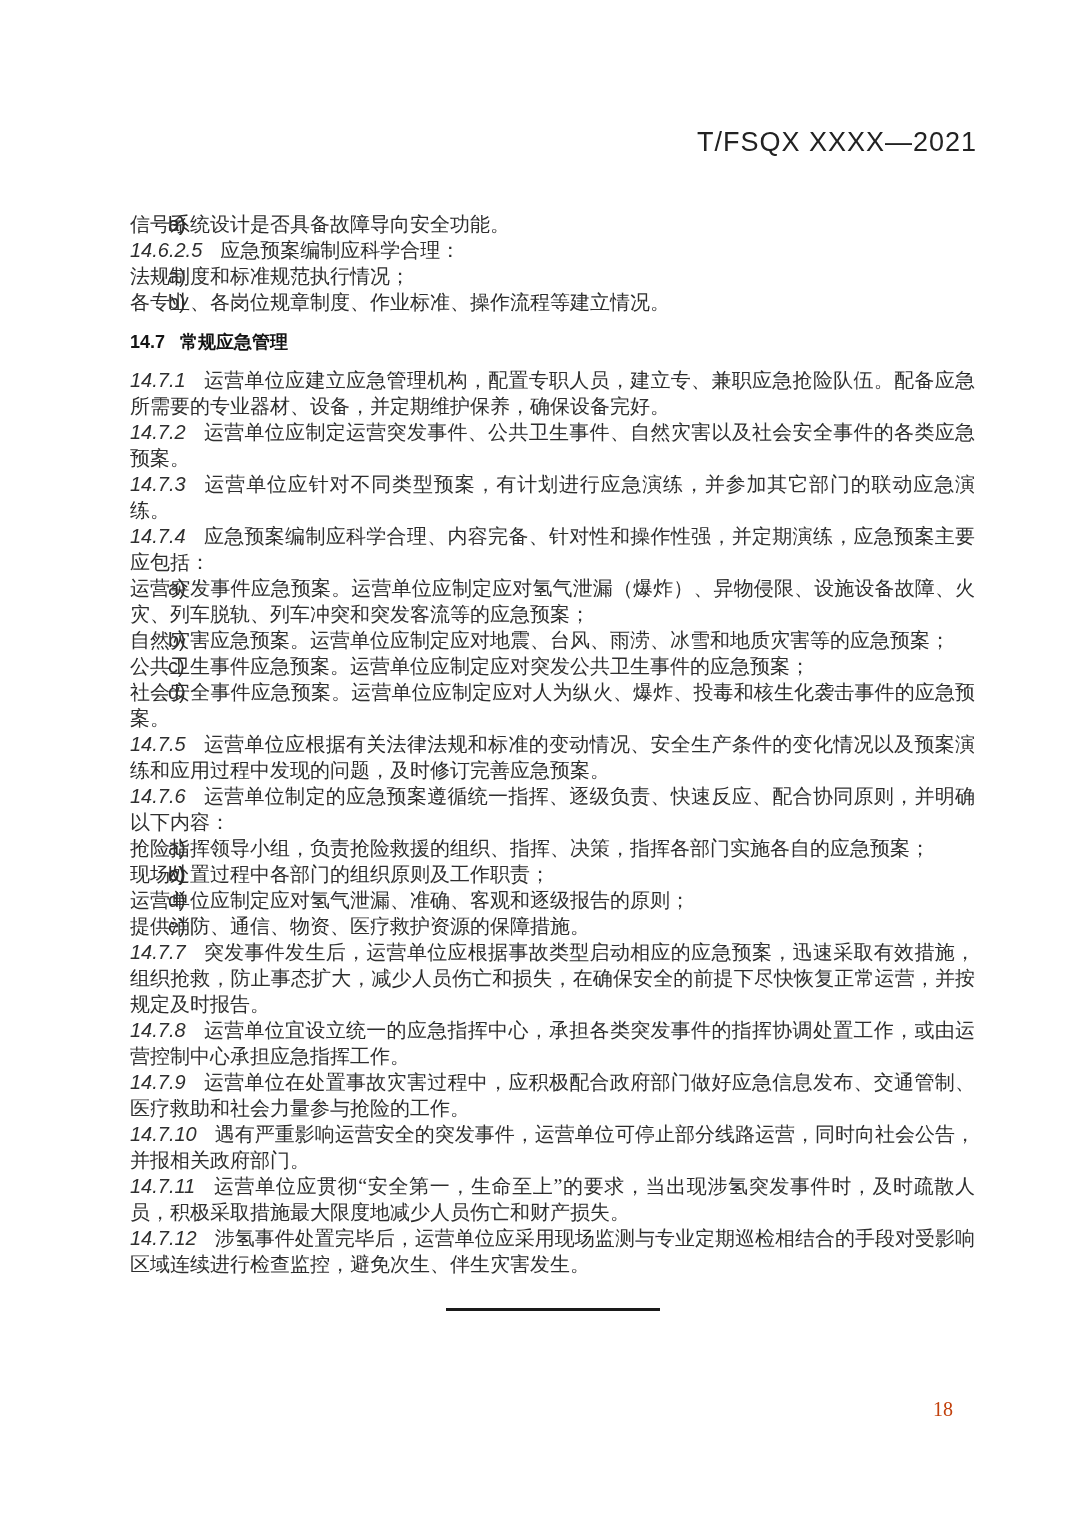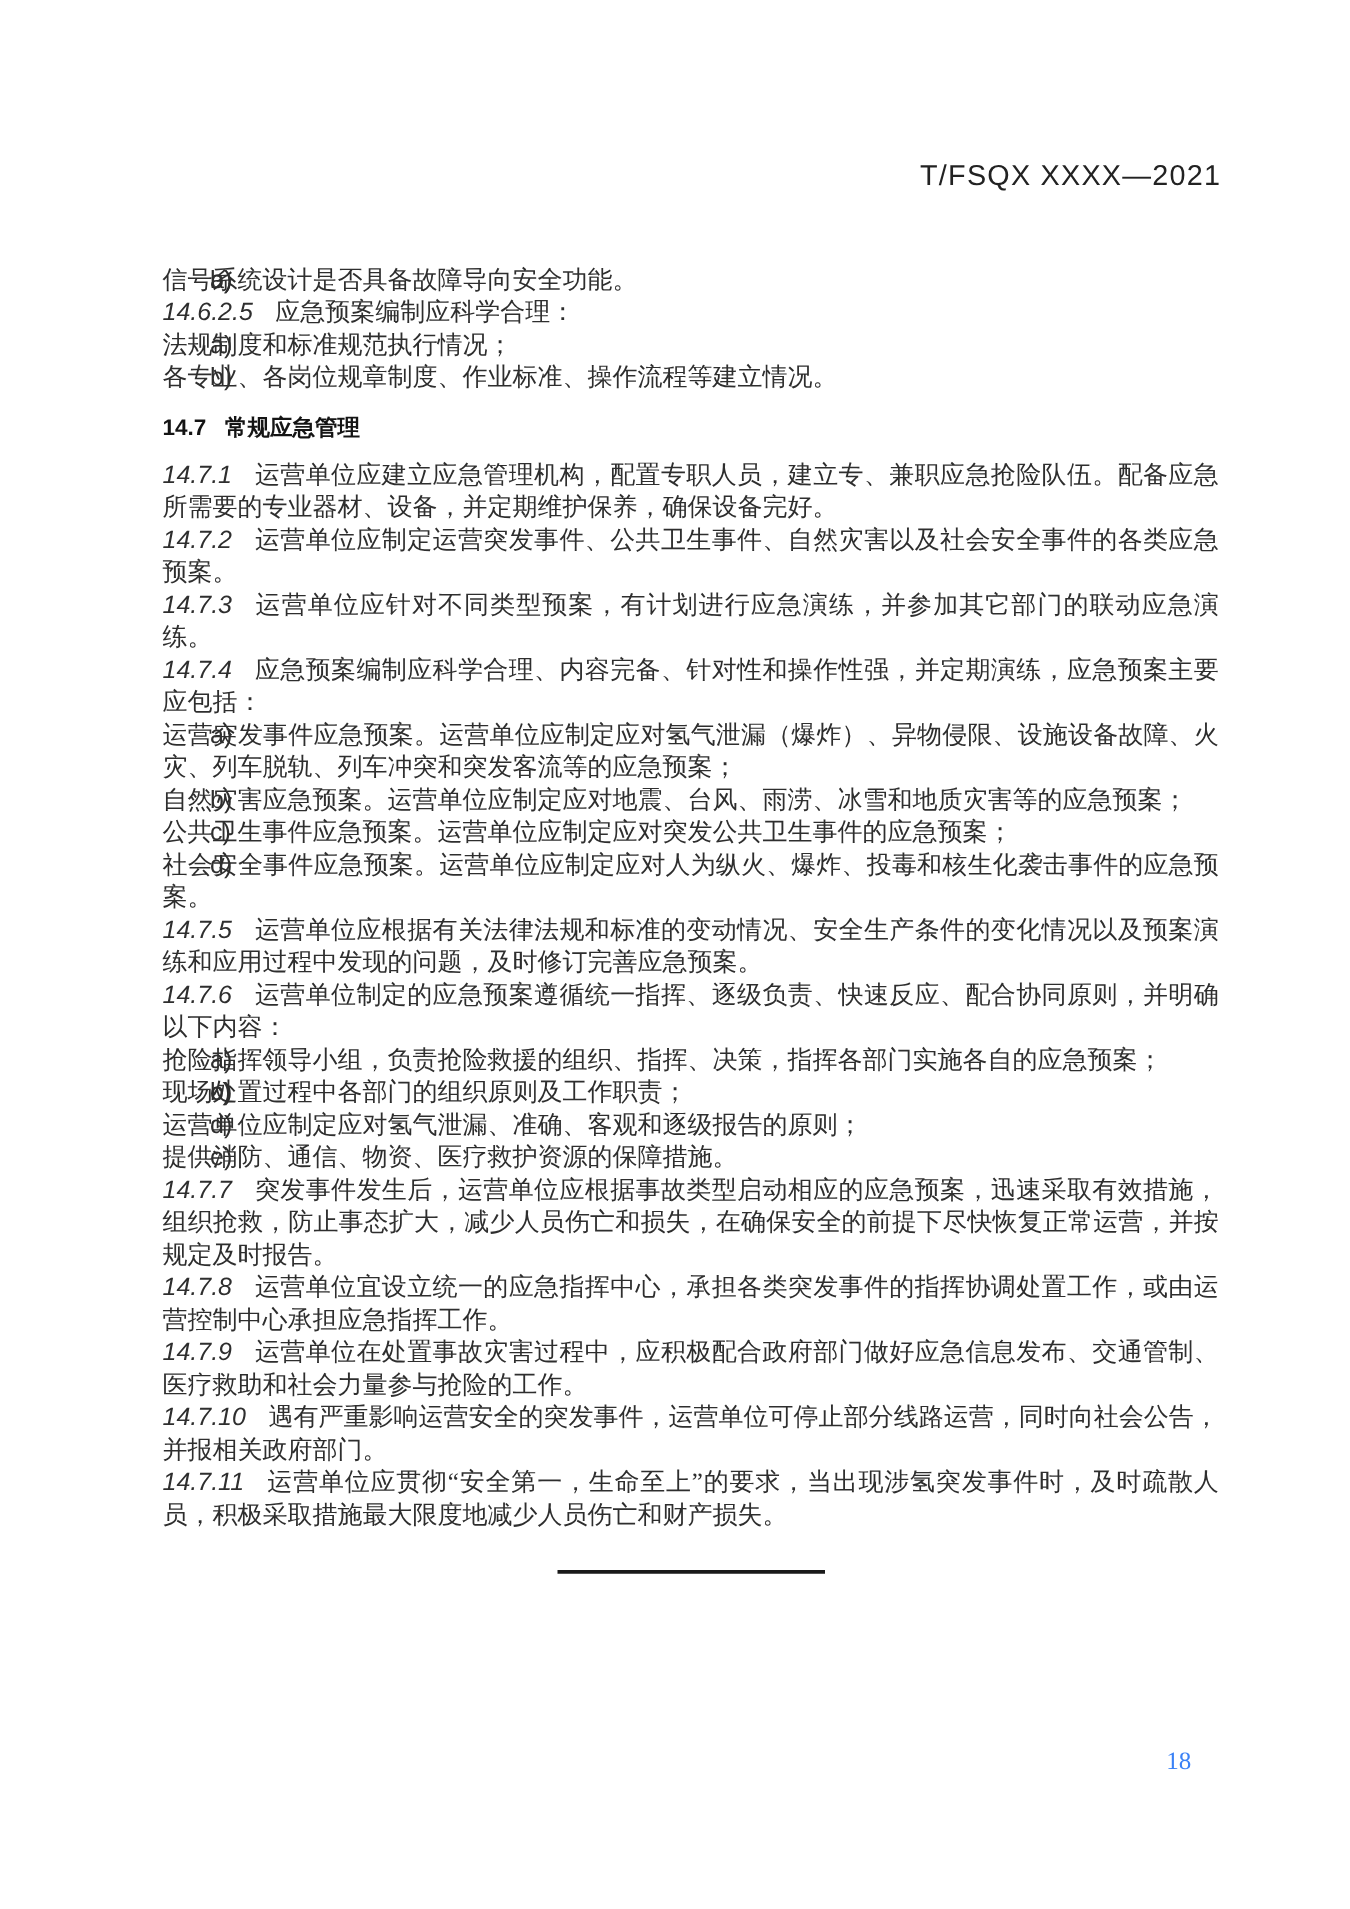--- a/index.html
+++ b/index.html
@@ -14,21 +14,21 @@
     background: #ffffff;
     overflow: hidden;
     font-family: "Liberation Serif", "DejaVu Serif", serif;
     color: #2e2e2e;
   }
   .doc-code {
     position: absolute;
     top: 127px;
     right: 103px;
     font-family: "Liberation Sans", "DejaVu Sans", sans-serif;
-    font-size: 23px;
+    font-size: 27px;
     letter-spacing: 1px;
     color: #222222;
     white-space: nowrap;
   }
   .content {
     position: absolute;
     left: 130px;
     top: 211px;
     width: 845px;
     font-size: 20px;
@@ -71,21 +71,21 @@
     height: 0;
     border-top: 3px solid #1a1a1a;
     margin: 31px auto 0 auto;
   }
   .page-number {
     position: absolute;
     left: 933px;
     top: 1398px;
     font-family: "Liberation Serif", "DejaVu Serif", serif;
     font-size: 20px;
-    color: #3b82f6;
+    color: #c2410c;
   }
 </style>
 </head>
 <body>
 
 <div class="page">
 
   <div class="doc-code">T/FSQX XXXX—2021</div>
 
   <div class="content">
@@ -115,19 +115,20 @@
     <p class="li"><span class="lmark">b)</span></p>
     <p class="li"><span class="lmark">c)</span><span>现场处置过程中各部门的组织原则及工作职责；</span></p>
     <p class="li"><span class="lmark">d)</span><span>运营单位应制定应对氢气泄漏、准确、客观和逐级报告的原则；</span></p>
     <p class="li"><span class="lmark">e)</span><span>提供消防、通信、物资、医疗救护资源的保障措施。</span></p>
 
     <p class="clause"><span class="cnum">14.7.7</span><span>突发事件发生后，运营单位应根据事故类型启动相应的应急预案，迅速采取有效措施，组织抢救，防止事态扩大，减少人员伤亡和损失，在确保安全的前提下尽快恢复正常运营，并按规定及时报告。</span></p>
     <p class="clause"><span class="cnum">14.7.8</span><span>运营单位宜设立统一的应急指挥中心，承担各类突发事件的指挥协调处置工作，或由运营控制中心承担应急指挥工作。</span></p>
     <p class="clause"><span class="cnum">14.7.9</span><span>运营单位在处置事故灾害过程中，应积极配合政府部门做好应急信息发布、交通管制、医疗救助和社会力量参与抢险的工作。</span></p>
     <p class="clause"><span class="cnum">14.7.10</span><span>遇有严重影响运营安全的突发事件，运营单位可停止部分线路运营，同时向社会公告，并报相关政府部门。</span></p>
     <p class="clause"><span class="cnum">14.7.11</span><span>运营单位应贯彻“安全第一，生命至上”的要求，当出现涉氢突发事件时，及时疏散人员，积极采取措施最大限度地减少人员伤亡和财产损失。</span></p>
+    <p class="clause"><span class="cnum">14.7.12</span><span>涉氢事件处置完毕后，运营单位应采用现场监测与专业定期巡检相结合的手段对受影响区域连续进行检查监控，避免次生、伴生灾害发生。</span></p>
 
     <div class="end-rule"></div>
   </div>
 
   <div class="page-number">18</div>
 
 </div>
 
 </body></html>

